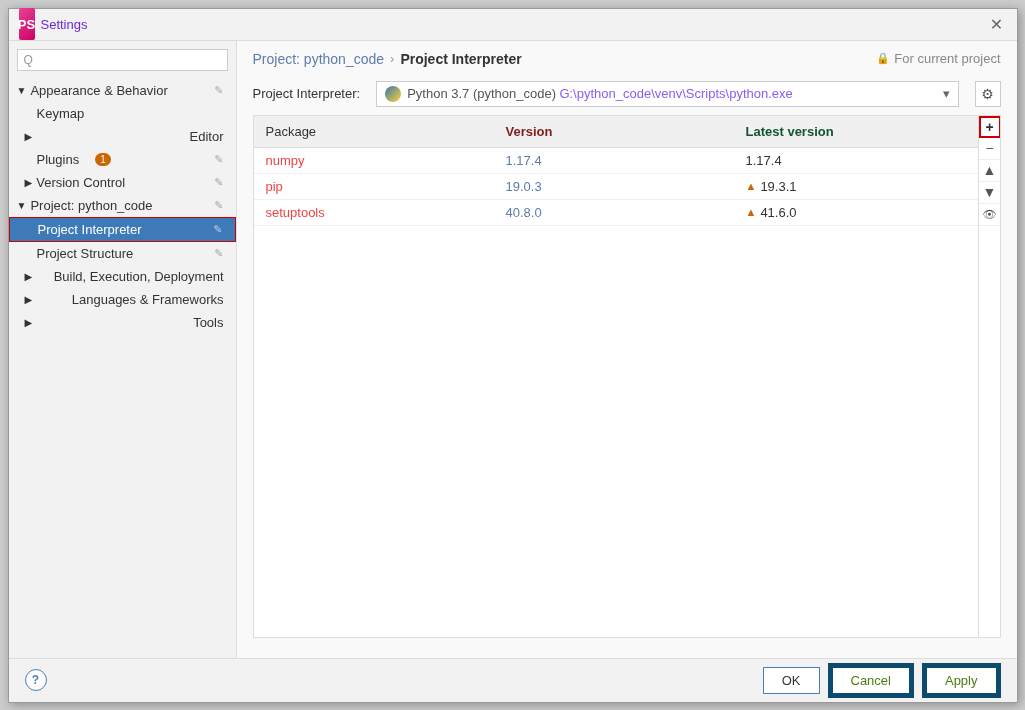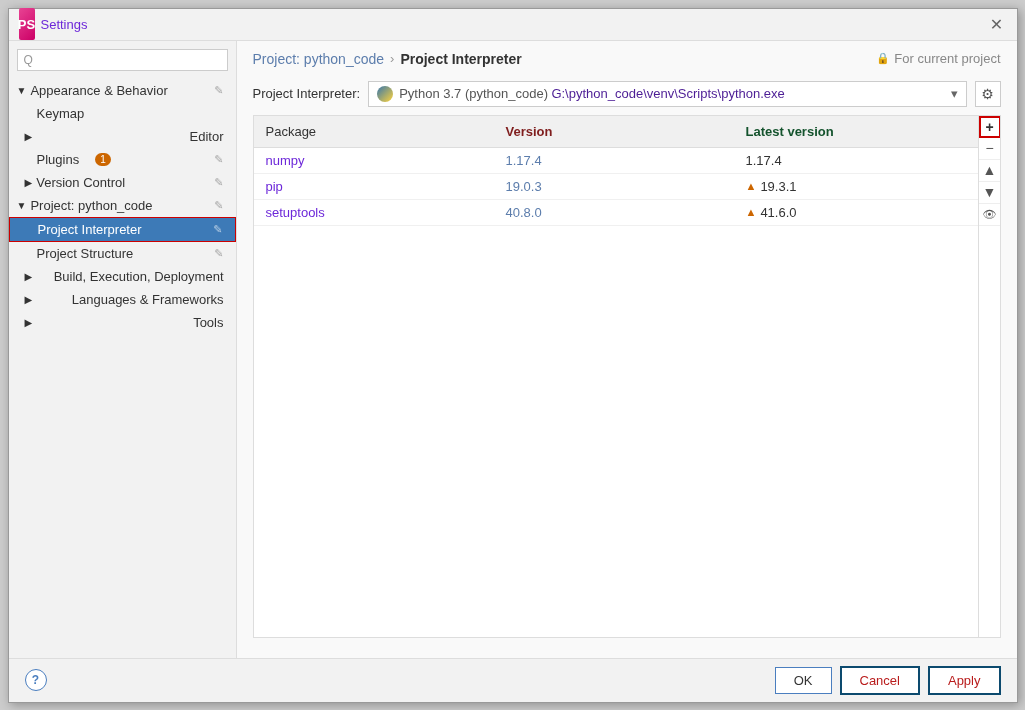--- a/index.html
+++ b/index.html
@@ -140,21 +140,21 @@
       align-items: center;
       gap: 4px;
       color: #888;
       font-size: 12px;
     }
 
     .interpreter-row {
       display: flex;
       align-items: center;
       padding: 6px 16px 8px 16px;
-      gap: 8px;
+      gap: 16px;
     }
     .interpreter-label { color: #333; white-space: nowrap; }
     .interpreter-select {
       flex: 1;
       border: 1px solid #ccc;
       background: white;
       padding: 4px 8px;
       display: flex;
       align-items: center;
       gap: 6px;
@@ -202,21 +202,21 @@
     .col-version { width: 240px; padding: 4px 12px; font-weight: 700; color: #7f1d1d; }
     .col-latest { flex: 1; padding: 4px 12px; font-weight: 700; color: #14532d; }
 
     .table-body { flex: 1; overflow-y: auto; }
     .table-row {
       display: flex;
       align-items: center;
       border-bottom: 1px solid #f0f0f0;
       cursor: pointer;
     }
-    .cell-package { width: 240px; padding: 5px 12px; color: #6d28d9; }
+    .cell-package { width: 240px; padding: 5px 12px; color: #ef4444; }
     .cell-version { width: 240px; padding: 5px 12px; color: #5c7dac; }
     .cell-latest { flex: 1; padding: 5px 12px; color: #333; display: flex; align-items: center; gap: 4px; }
     .upgrade-arrow { color: #cc6600; font-size: 11px; }
 
     
     .side-buttons {
       position: absolute;
       right: 0;
       top: 0;
       bottom: 0;
@@ -250,25 +250,25 @@
       align-items: center;
       justify-content: flex-end;
       padding: 8px 16px;
       gap: 8px;
       border-top: 1px solid #ddd;
       background: #f2f2f2;
       height: 44px;
     }
     .footer-btn {
       padding: 5px 18px;
-      border: 2px solid #0c4a6e;
+      border: 5px solid #0c4a6e;
       background: white;
       cursor: pointer;
       font-size: 13px;
-      color: #b91c1c;
+      color: #4d7c0f;
     }
     .footer-btn.ok-btn {
       border: 1px solid #4a7ebf;
       background: white;
       color: #333;
     }
 
     .help-btn {
       width: 22px; height: 22px;
       border-radius: 50%;
@@ -364,21 +364,21 @@
           <span style="font-size:11px;">🔒</span>
           <span>For current project</span>
         </div>
       </div>
 
       <div class="interpreter-row">
         <span class="interpreter-label">Project Interpreter:</span>
         <div class="interpreter-select">
           <span class="python-icon"></span>
           <span class="interpreter-path">
-            <span>Python 3.7 (python_code)</span> <span style="color:#4c1d95;">G:\python_code\venv\Scripts\python.exe</span>
+            <span>Python 3.7 (python_code)</span> <span style="color:#8b5cf6;">G:\python_code\venv\Scripts\python.exe</span>
           </span>
           <span class="chevron-down">▾</span>
         </div>
         <div class="gear-btn">⚙</div>
       </div>
 
       <div class="table-container">
         <div class="table-header">
           <div class="col-package">Package</div>
           <div class="col-version">Version</div>

